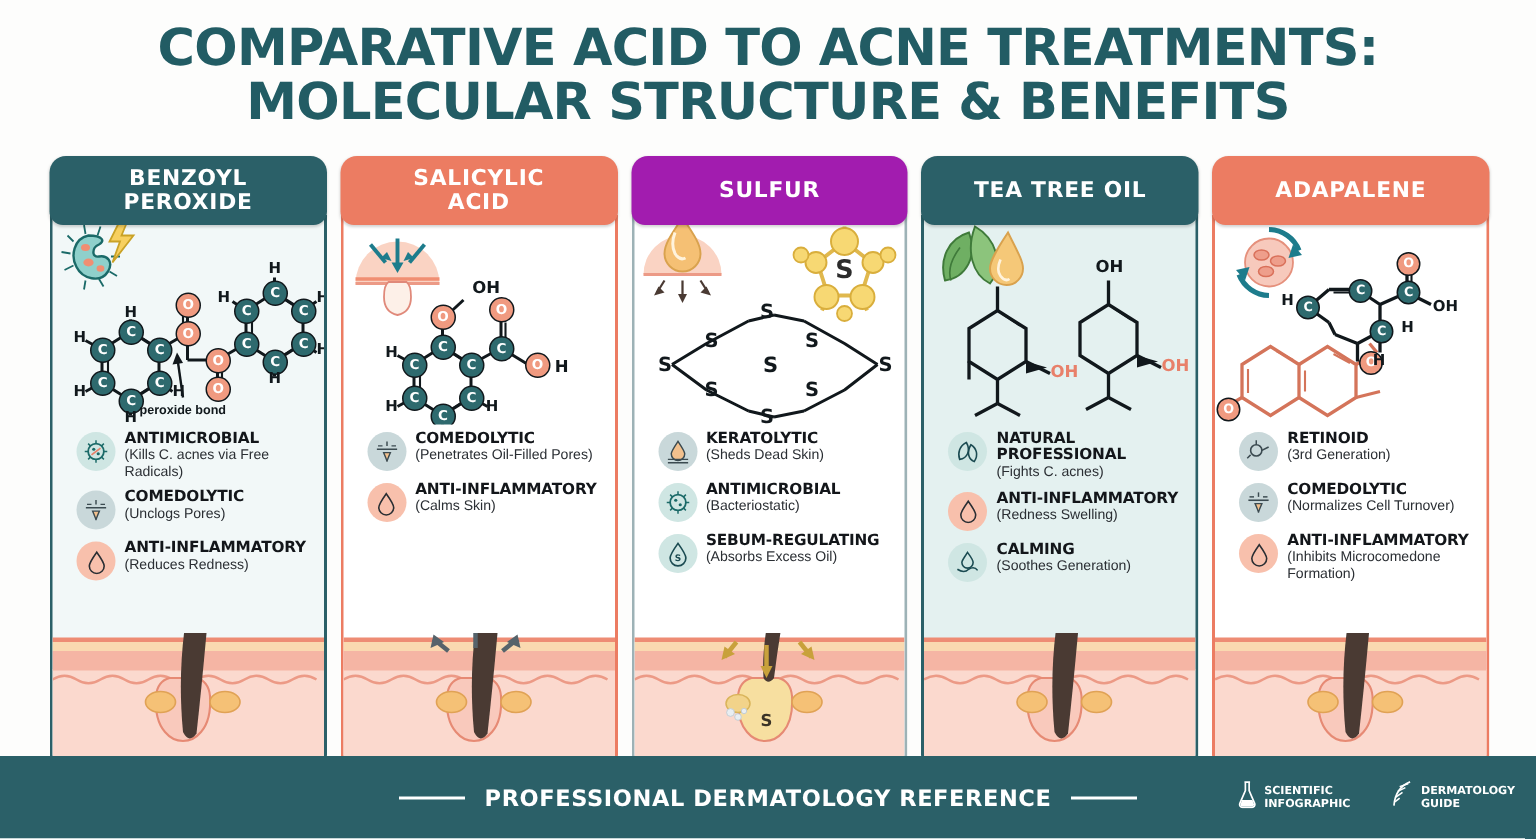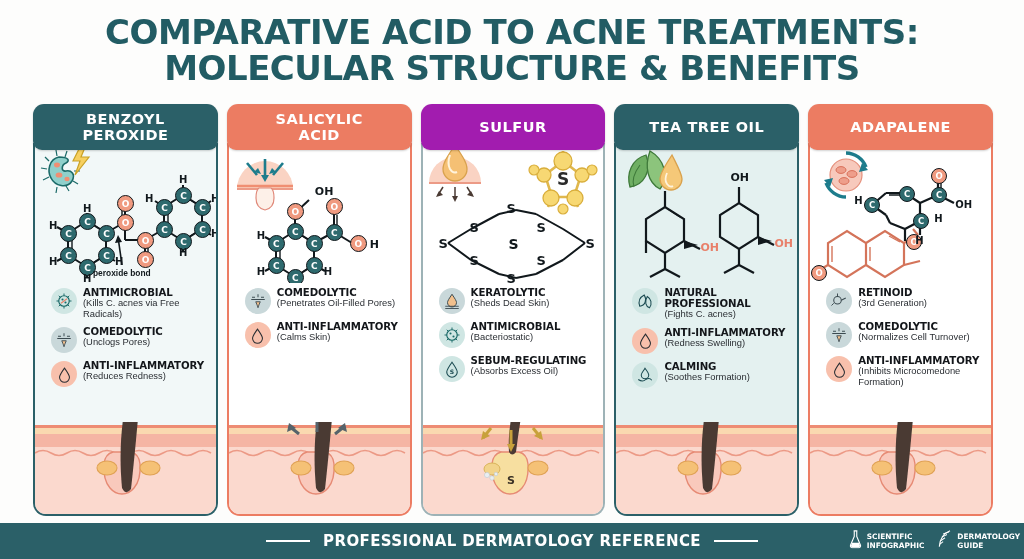--- a/index.html
+++ b/index.html
@@ -87,29 +87,29 @@
   }
   .lbl.ored { color:#E8806A; }
   .ann {
     position:absolute; font-size:8.4px; color:#11181c; font-weight:600;
     font-family:"Liberation Sans", sans-serif;
   }
   svg.mol { position:absolute; left:0; top:0; }
 
   
   .footer {
-    position:absolute; left:0; bottom:0; width:1024px; height:36px;
+    position:absolute; left:0; bottom:0; width:1024px; height:55px;
     background:#2B6068; display:flex; align-items:center; justify-content:center;
   }
   .foot-txt {
     font-family:"DejaVu Sans", sans-serif; font-weight:bold; color:#fff;
     font-size:15px; letter-spacing:0.4px; white-space:nowrap;
   }
   .foot-rule { width:44px; height:2px; background:#fff; margin:0 13px; }
-  .badges { position:absolute; right:4px; top:50%; transform:translateY(-50%); display:flex; gap:13px; }
+  .badges { position:absolute; right:14px; top:50%; transform:translateY(-50%); display:flex; gap:27px; }
   .badge { display:flex; align-items:center; gap:4px; }
   .badge-tx { color:#fff; font-family:"DejaVu Sans", sans-serif; font-weight:bold; font-size:7.4px; line-height:1.12; }
 </style>
 </head>
 <body>
 
 <div class="page">
 
   <div class="title-wrap">
     <div class="title-line l1">COMPARATIVE ACID TO ACNE TREATMENTS:</div>
@@ -600,21 +600,21 @@
           </div>
           <div class="ben">
             <div class="ben-ico ico-teal">
               <svg width="18" height="18" viewBox="0 0 24 24">
                   <path d="M12 3 C9 8 7 10 7 12 a5 5 0 0 0 10 0 c0 -2 -2 -5 -5 -9 z" fill="none" stroke="#1b4b52" stroke-width="1.4"></path>
                   <path d="M3 18 q6 4 10 0 q5 -3 8 1" fill="none" stroke="#1b4b52" stroke-width="1.4"></path>
                 </svg>
             </div>
             <div class="ben-tx">
               <div class="ben-t">CALMING</div>
-              <div class="ben-s">(Soothes Formation)</div>
+              <div class="ben-s">(Soothes Generation)</div>
             </div>
           </div>
         </div>
 
         <div class="skin-zone">
           <div class="skin">
             <div class="dermis"></div>
               <div class="surf2"></div>
               <div class="surf1"></div>
               <div class="epi"></div>

